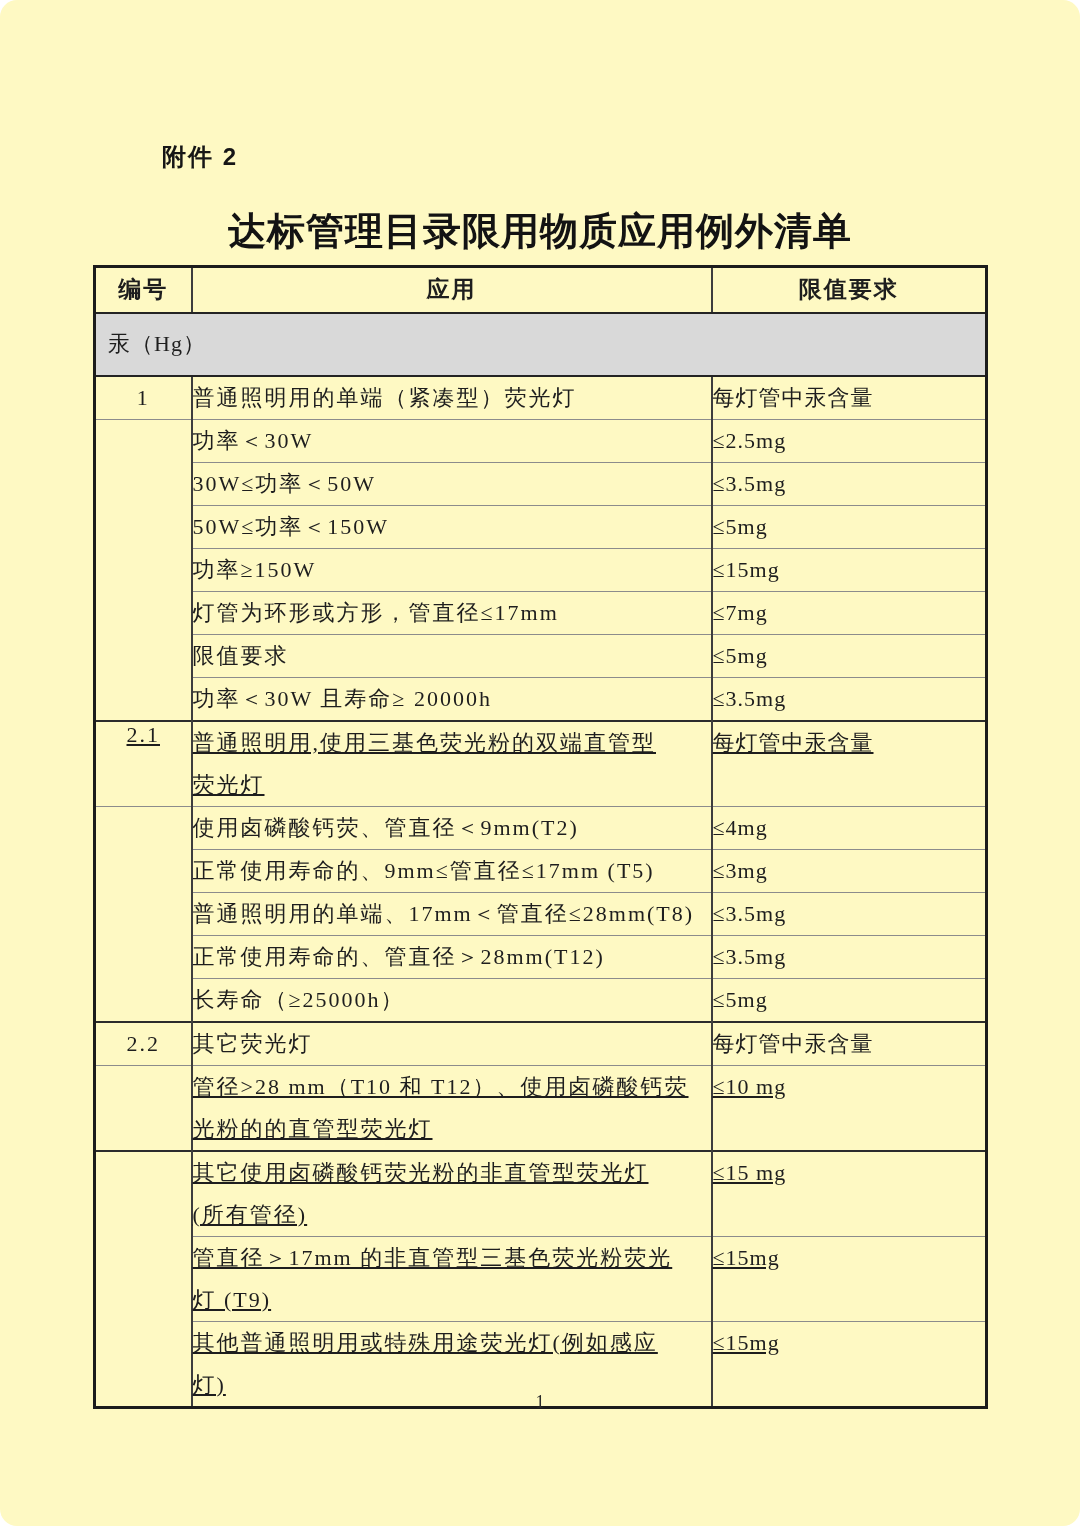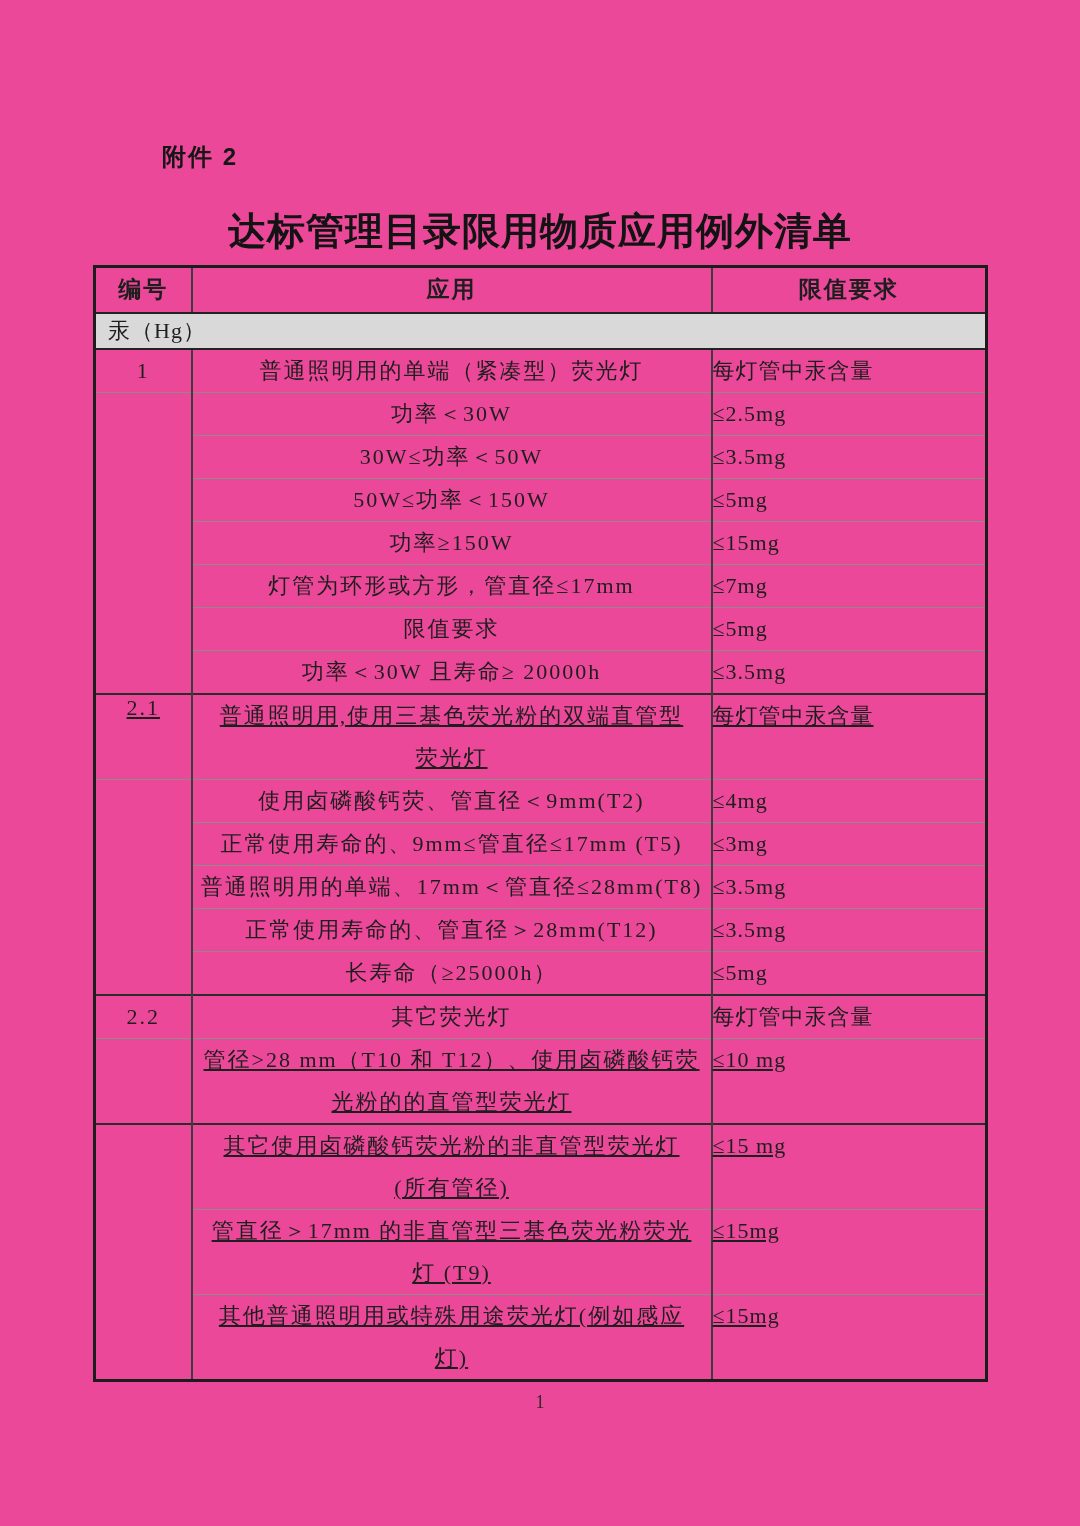--- a/index.html
+++ b/index.html
@@ -4,24 +4,25 @@
 <style>
   html, body {
     margin: 0;
     padding: 0;
     background: #ffffff;
   }
   .page {
     position: relative;
     width: 1080px;
     height: 1526px;
-    background: #ec4899;
+    background: #fef9c3;
     font-family: "Liberation Serif", "DejaVu Serif", serif;
     color: #1e1e1e;
     overflow: hidden;
+    border-radius: 17px;
   }
   .attachment-label {
     position: absolute;
     left: 162px;
     top: 141px;
     font-family: "Liberation Sans", "DejaVu Sans", sans-serif;
     font-weight: 600;
     font-size: 24px;
     letter-spacing: 2px;
     color: #161616;
@@ -67,40 +68,40 @@
     color: #1e1e1e;
   }
   table.exemption thead tr { height: 46px; }
   table.exemption thead th {
     font-weight: 700;
     font-size: 23px;
     letter-spacing: 2px;
     text-align: center;
     border-bottom: 2px solid #232323;
   }
-  tr.section { height: 36px; margin-left: 24px; }
+  tr.section { height: 63px; margin-left: 24px; }
   tr.section td {
     background: #d9d9d9;
     text-align: left;
     padding-left: 12px;
     letter-spacing: 1px;
     border-top: 2px solid #232323;
     border-bottom: 2px solid #232323;
   }
   tr.h1 { height: 42px; }
   tr.h2 { height: 84px; text-decoration: underline; }
   tr.h2 td { vertical-align: top; }
   tr.dark td { border-top: 2px solid #2c2c2c; }
 
   td.id-cell {
     text-align: center;
     letter-spacing: 2px;
   }
   td.app-cell {
-    text-align: center;
+    text-align: left;
     padding-left: 14px;
     padding-right: 8px;
     letter-spacing: 2px;
     line-height: 42px;
     white-space: pre-line;
   }
   td.limit-cell {
     letter-spacing: 1px;
     line-height: 42px;
   }

